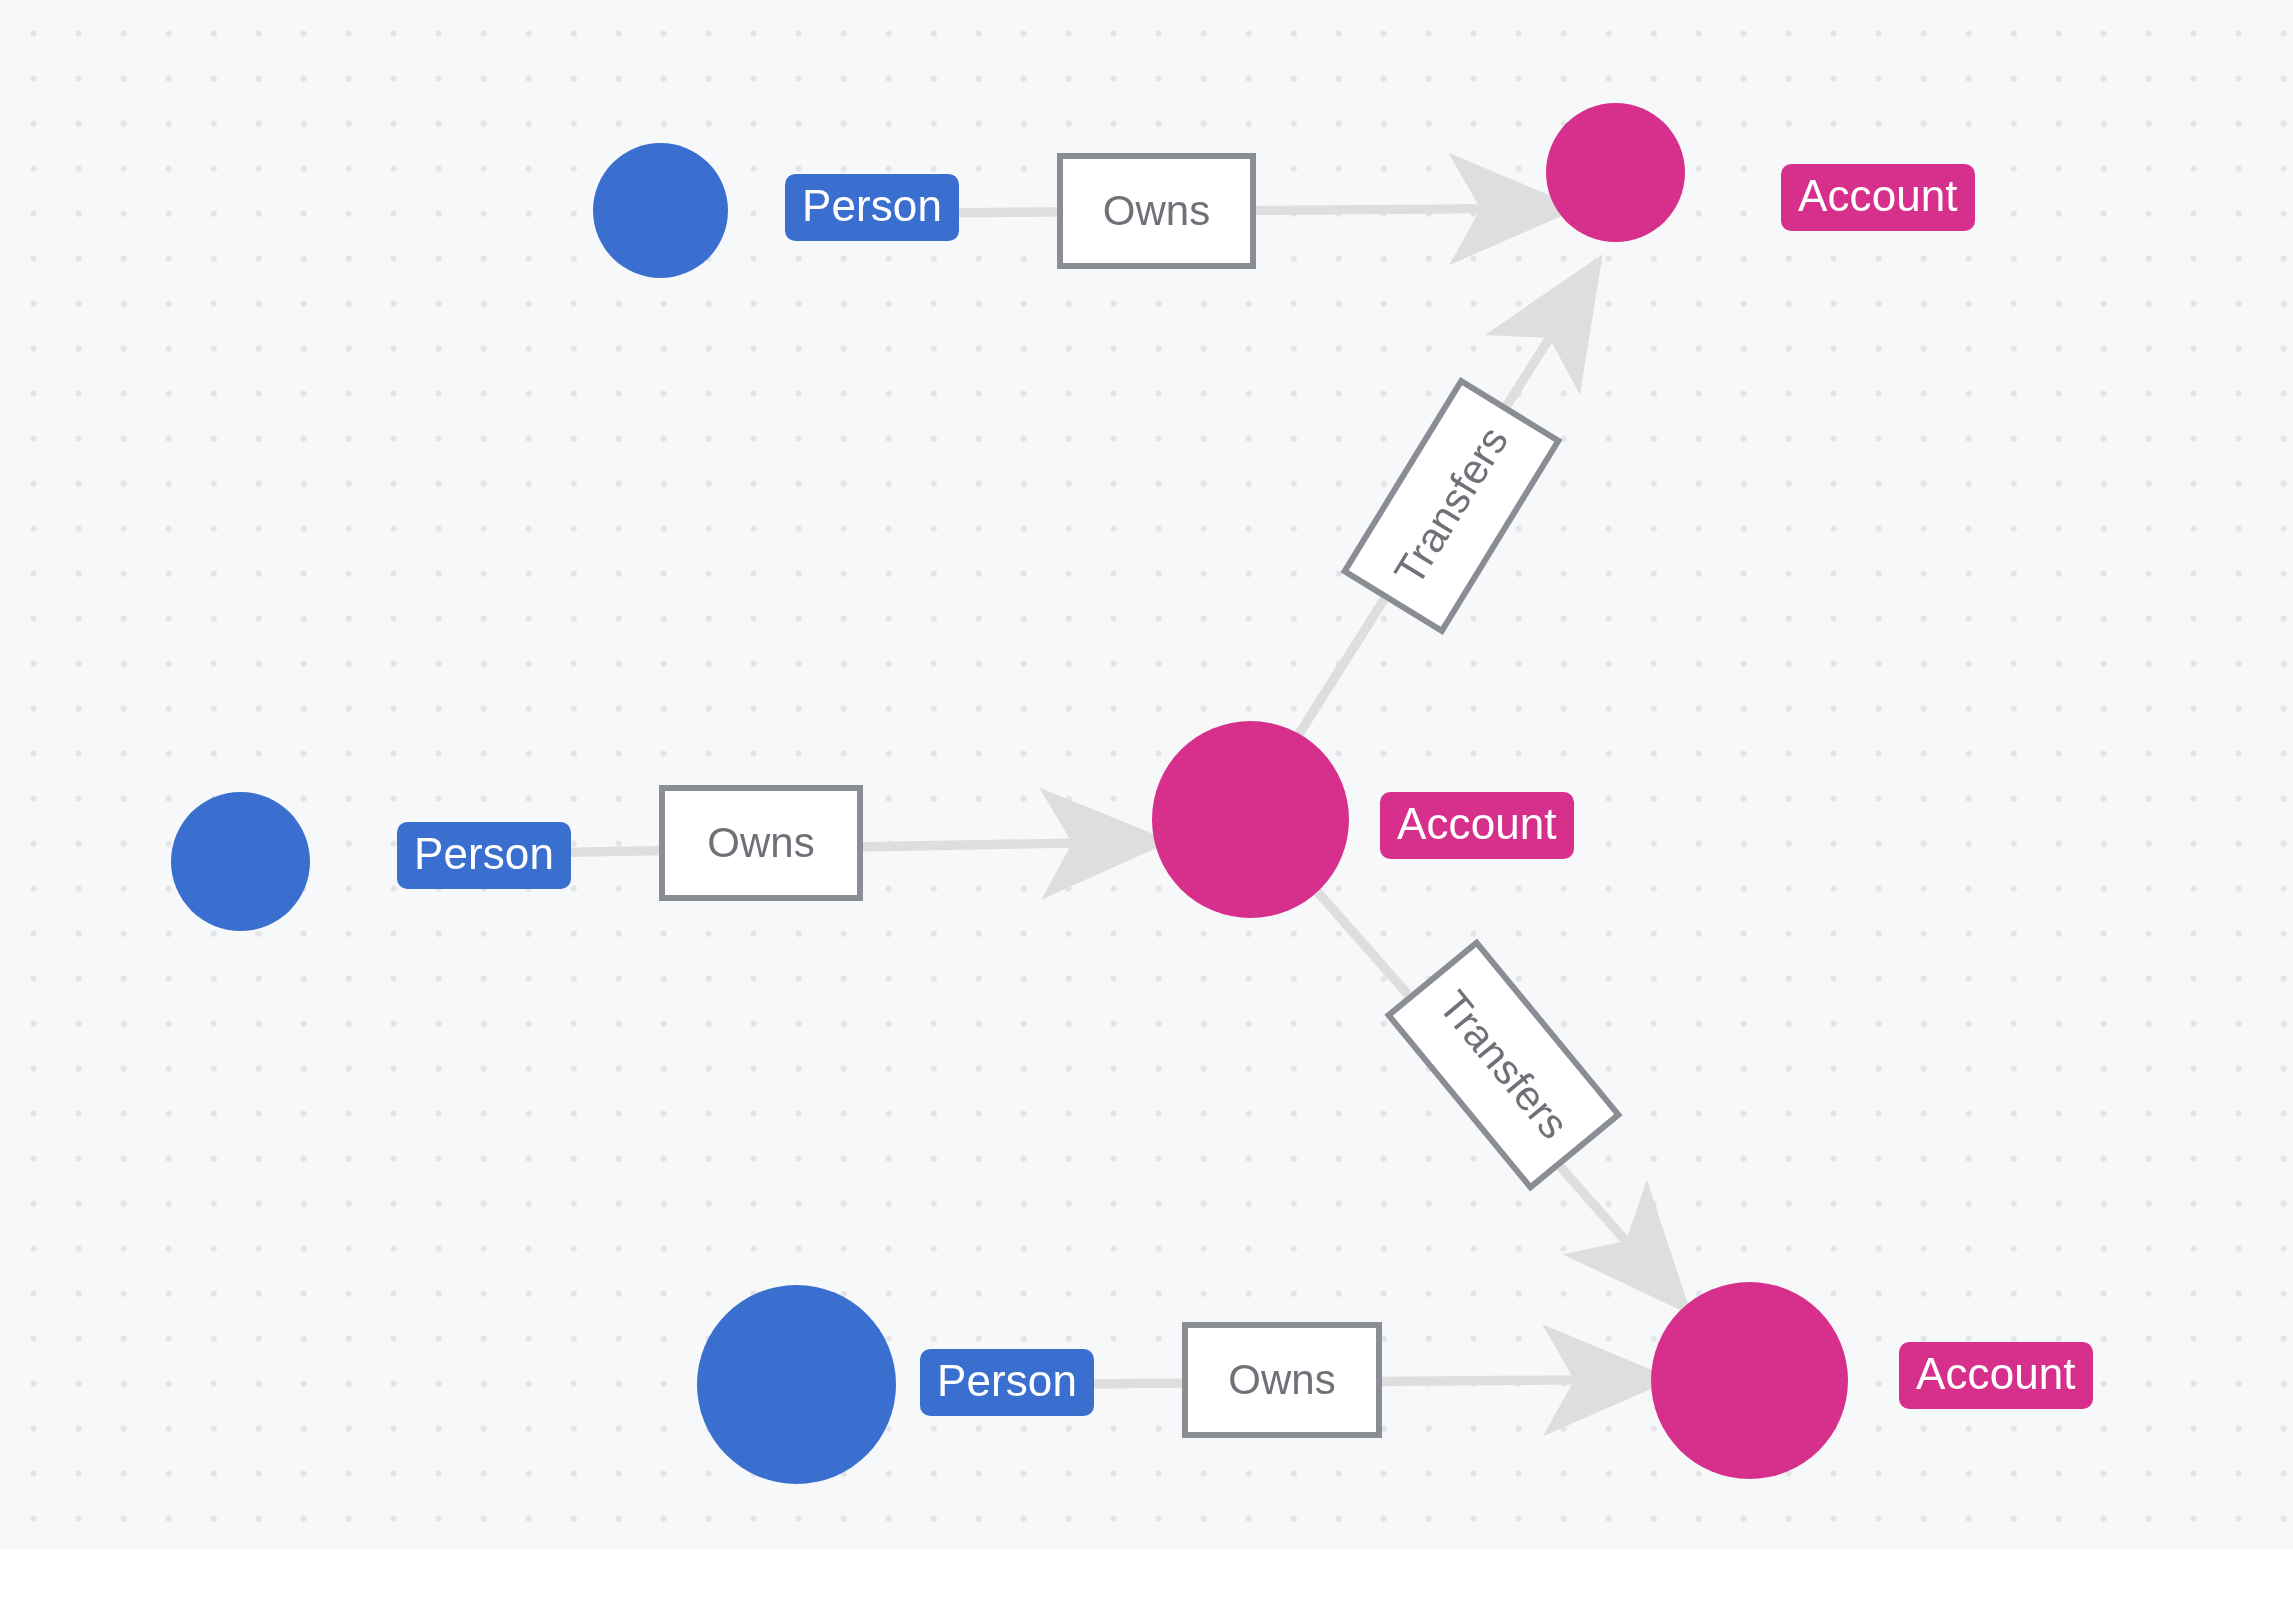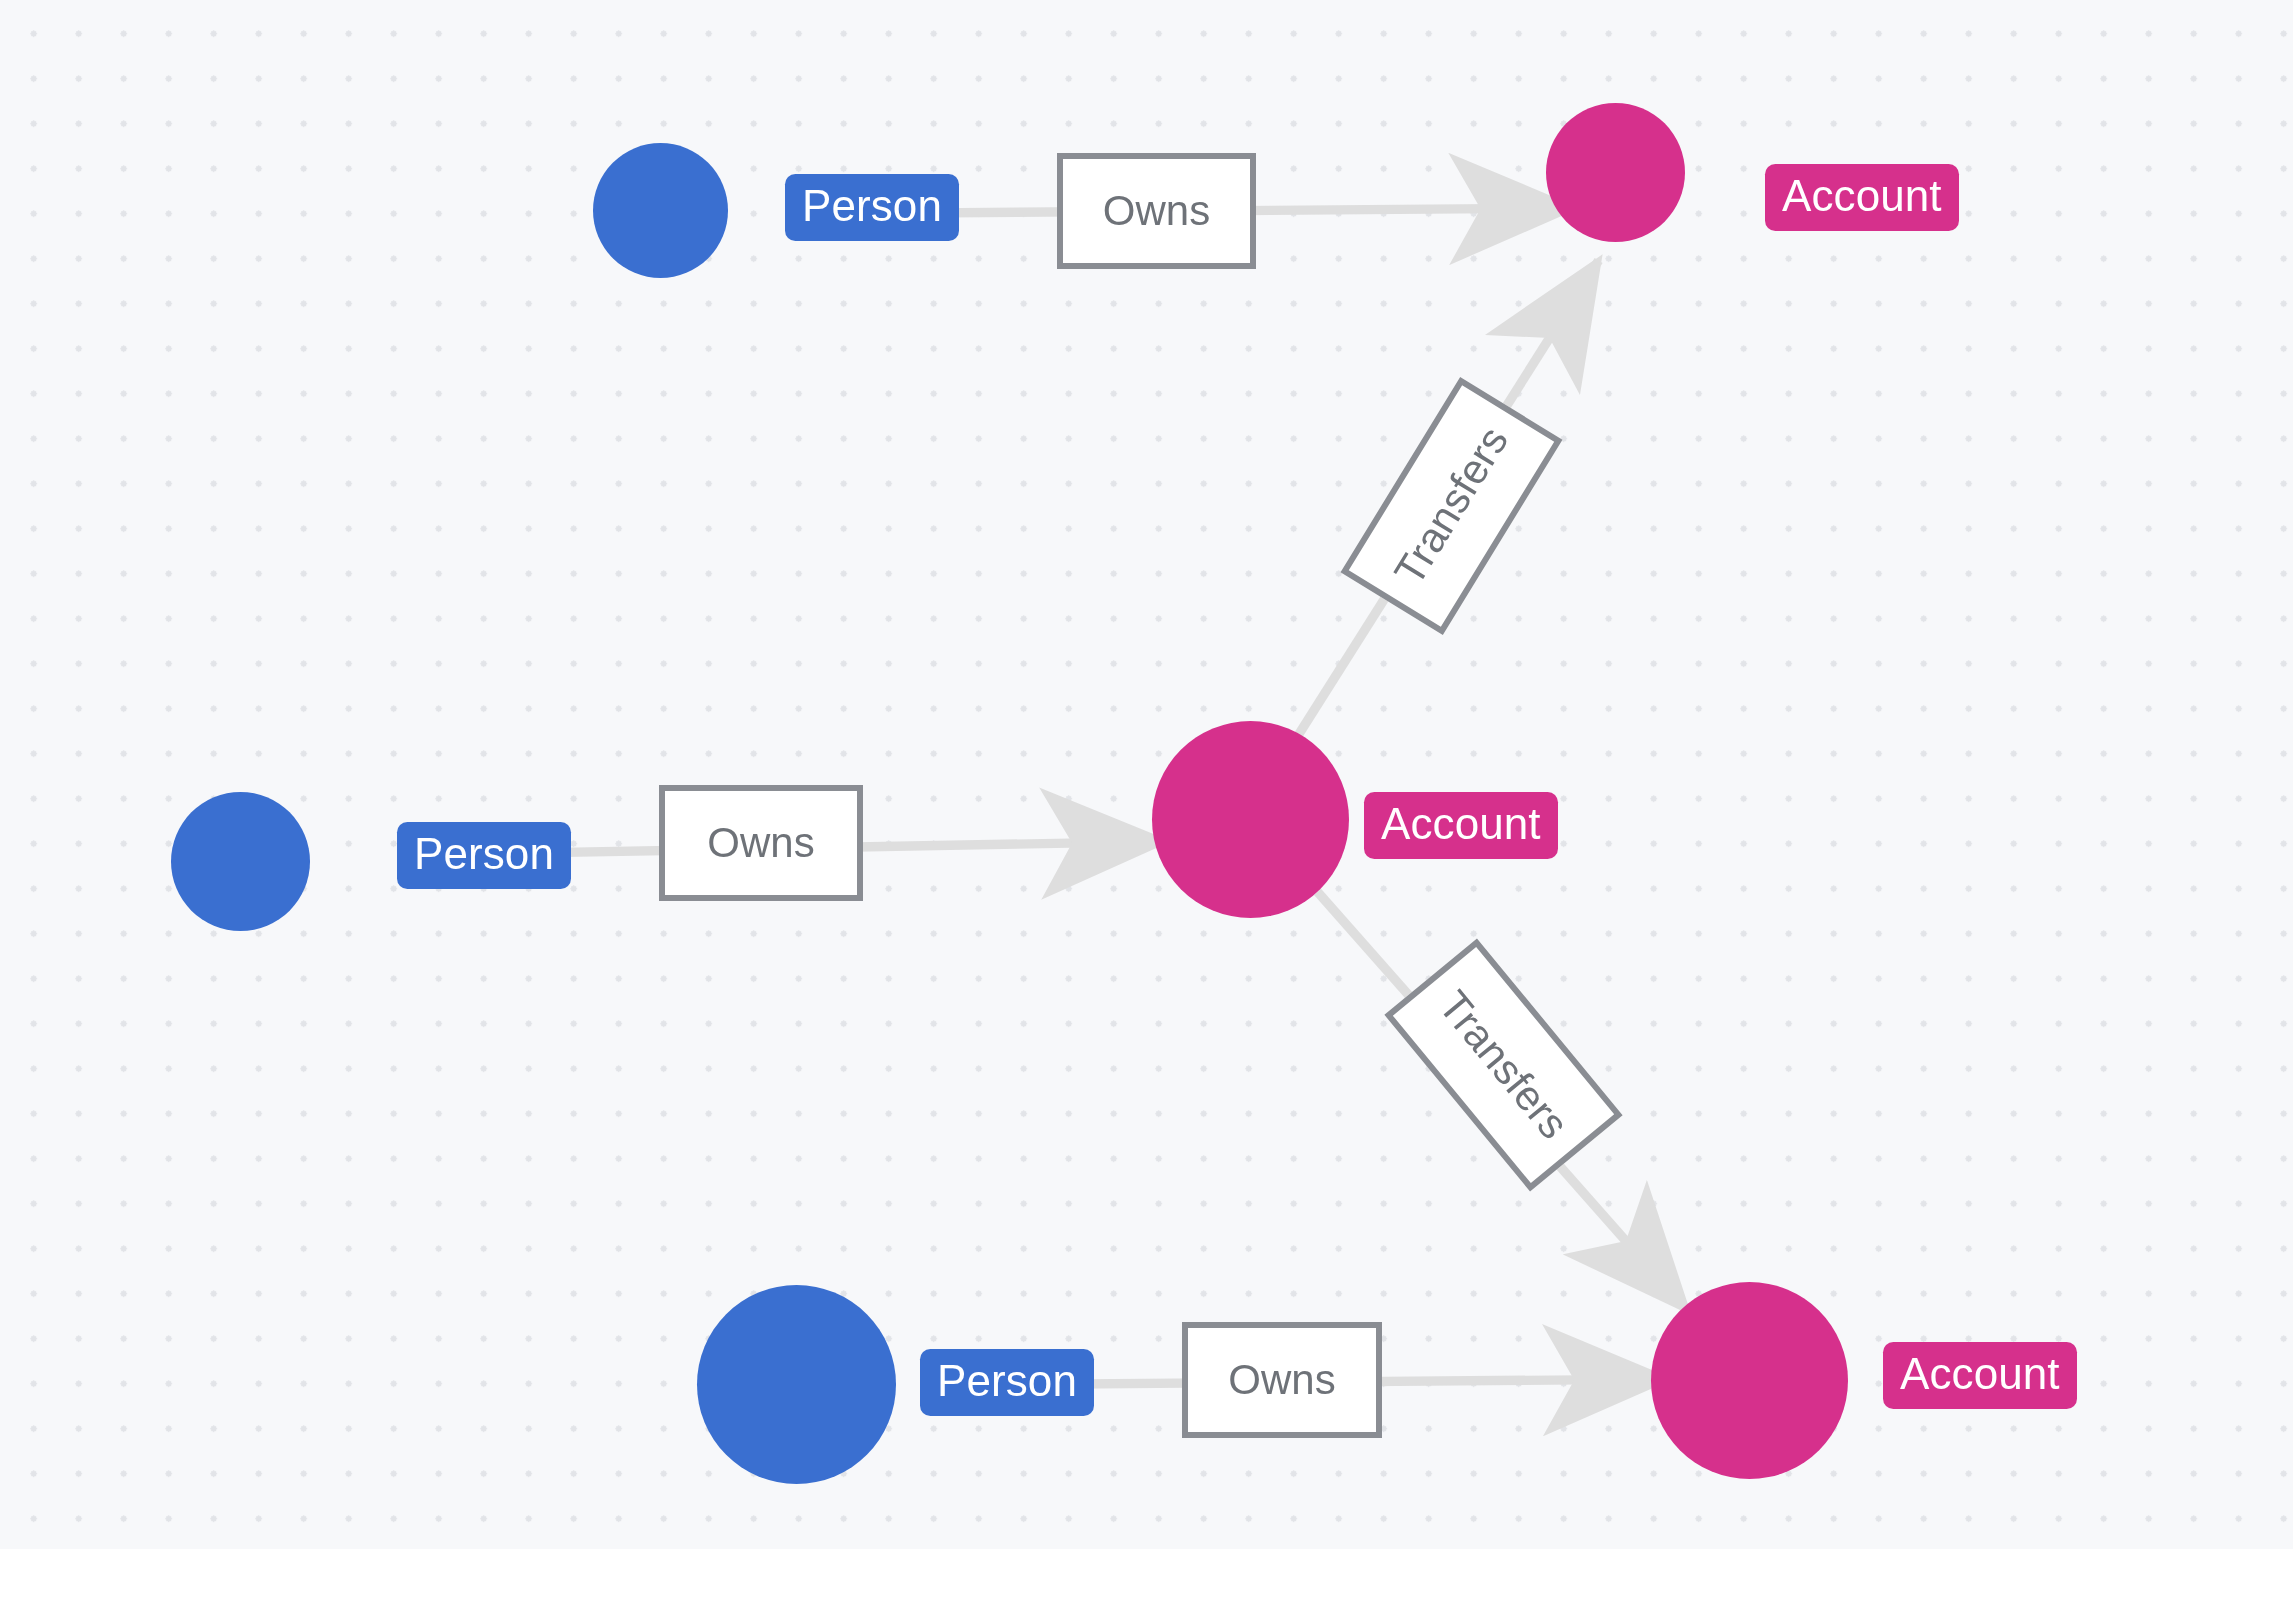--- a/index.html
+++ b/index.html
@@ -41,21 +41,21 @@
     border-radius: 10.3px;
     color: #ffffff;
     font-size: 44px;
     line-height: 1;
     padding: 10.3px 17px 13px 17px;
     white-space: nowrap;
     letter-spacing: 0.1px;
     box-sizing: border-box;
   }
   .badge-person { background: #3a6fd0; }
-  .badge-account { background: #d6308c; }
+  .badge-account { background: #d6308c; margin-left: 16px; }
 
   .edge-label {
     position: absolute;
     display: flex;
     align-items: center;
     justify-content: center;
     background: #ffffff;
     border: 6.6px solid #8a8d93;
     color: #6e7278;
     font-size: 42px;

